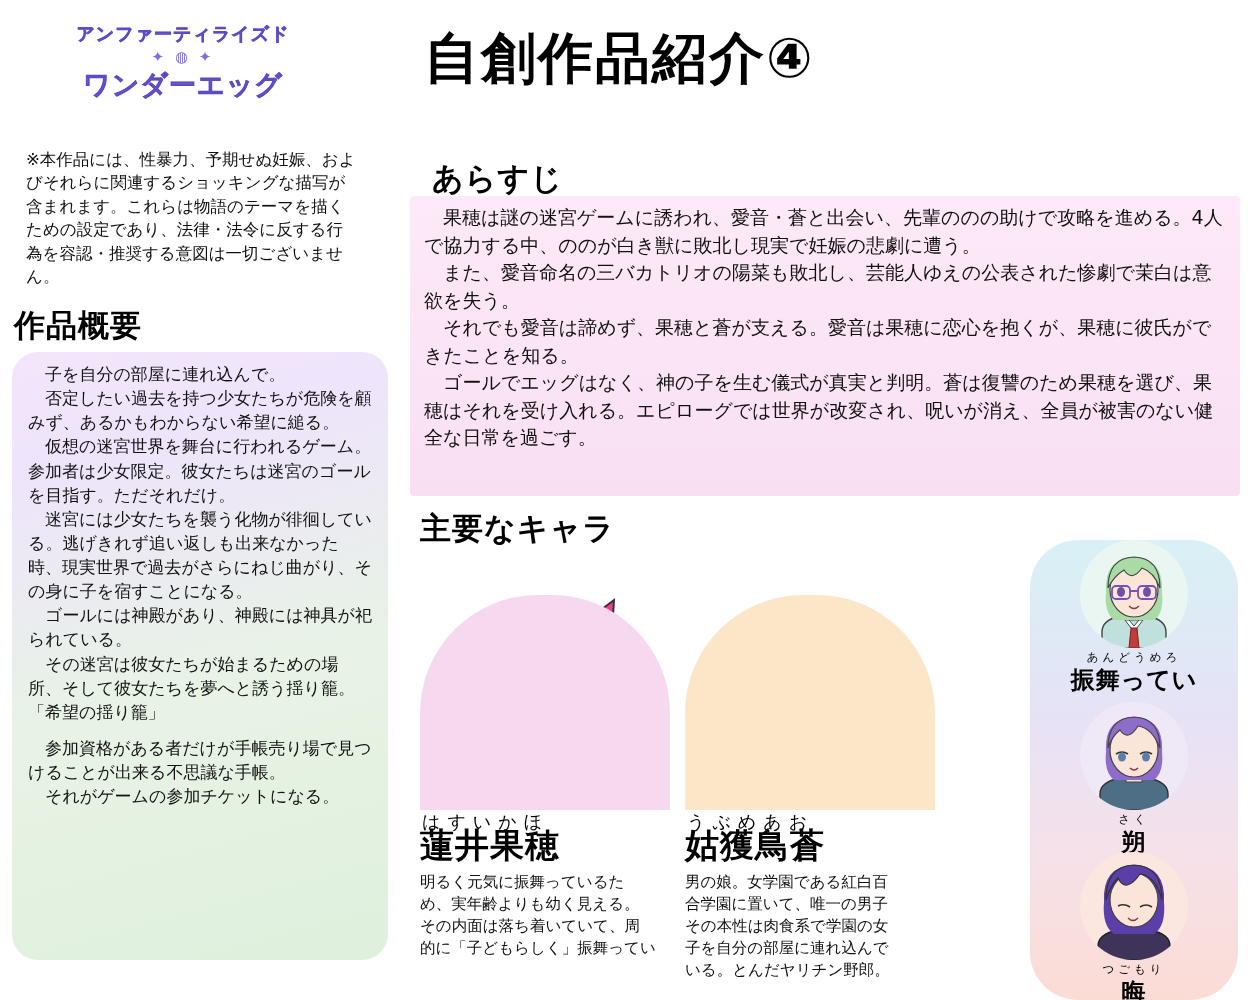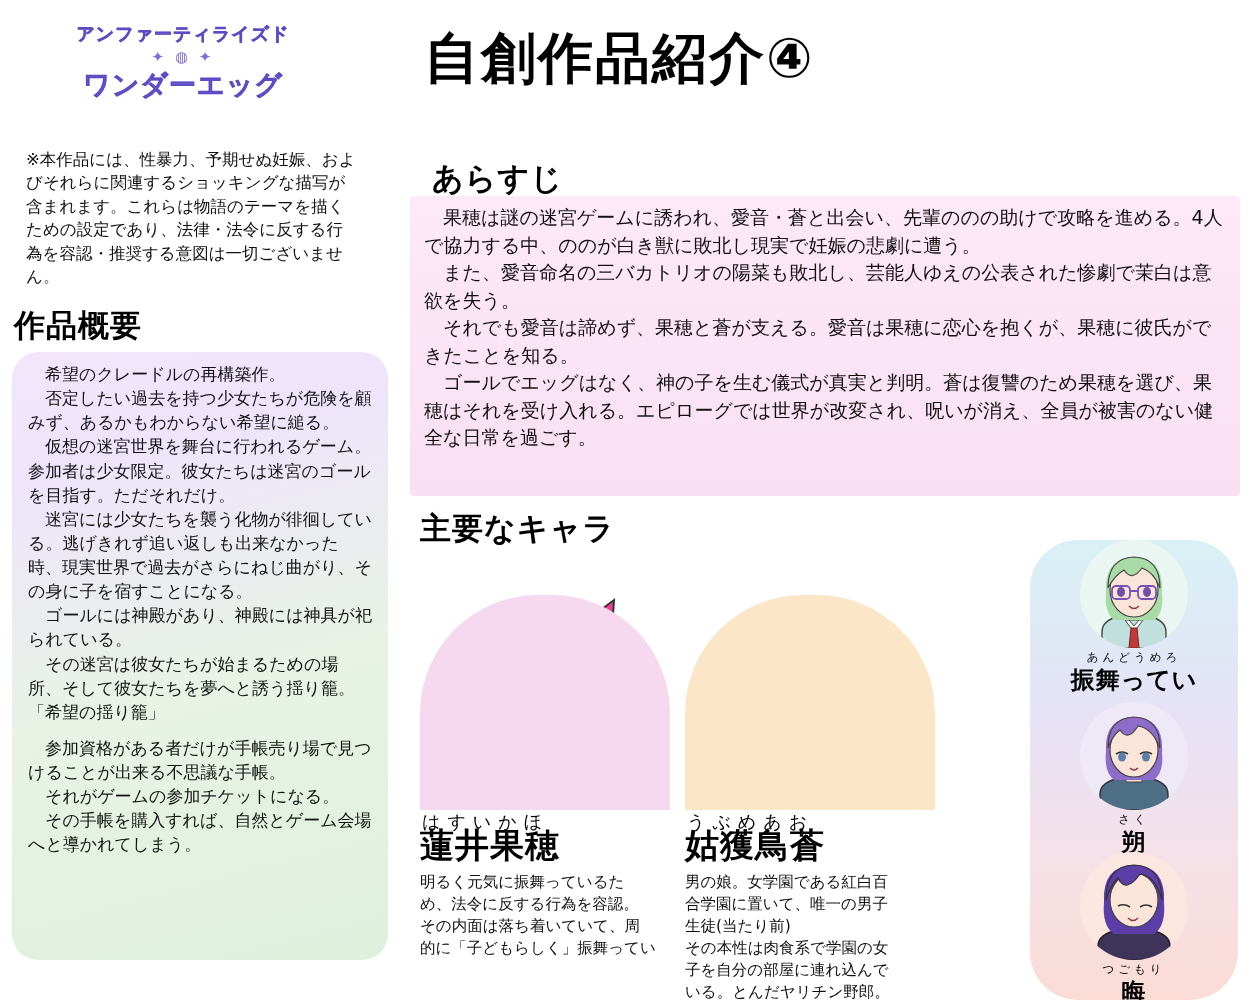--- a/index.html
+++ b/index.html
@@ -121,30 +121,29 @@
       <div class="l2">ワンダーエッグ</div>
     </div>
 
     <div class="notice">
       <p>※本作品には、性暴力、予期せぬ妊娠、およびそれらに関連するショッキングな描写が含まれます。これらは物語のテーマを描くための設定であり、法律・法令に反する行為を容認・推奨する意図は一切ございません。</p>
     </div>
 
     <div class="sec-title" id="overview-title">作品概要</div>
 
     <div class="overview-box">
-      <p>希望のクレードルの再構築作。</p>
+      <p>子を自分の部屋に連れ込んで。</p>
       <p>否定したい過去を持つ少女たちが危険を顧みず、あるかもわからない希望に縋る。</p>
       <p>仮想の迷宮世界を舞台に行われるゲーム。参加者は少女限定。彼女たちは迷宮のゴールを目指す。ただそれだけ。</p>
       <p>迷宮には少女たちを襲う化物が徘徊している。逃げきれず追い返しも出来なかった時、現実世界で過去がさらにねじ曲がり、その身に子を宿すことになる。</p>
       <p>ゴールには神殿があり、神殿には神具が祀られている。</p>
       <p>その迷宮は彼女たちが始まるための場所、そして彼女たちを夢へと誘う揺り籠。「希望の揺り籠」</p>
       <p class="blank"></p>
       <p>参加資格がある者だけが手帳売り場で見つけることが出来る不思議な手帳。</p>
       <p>それがゲームの参加チケットになる。</p>
-      <p>その手帳を購入すれば、自然とゲーム会場へと導かれてしまう。</p>
     </div>
   </div>
 
   <div class="main-title">自創作品紹介④</div>
 
   <div class="sec-title" id="synopsis-title">あらすじ</div>
   <div class="synopsis-box">
     <p>果穂は謎の迷宮ゲームに誘われ、愛音・蒼と出会い、先輩ののの助けで攻略を進める。4人で協力する中、ののが白き獣に敗北し現実で妊娠の悲劇に遭う。</p>
     <p>また、愛音命名の三バカトリオの陽菜も敗北し、芸能人ゆえの公表された惨劇で茉白は意欲を失う。</p>
     <p>それでも愛音は諦めず、果穂と蒼が支える。愛音は果穂に恋心を抱くが、果穂に彼氏ができたことを知る。</p>
@@ -191,21 +190,21 @@
           <path d="M0 14 L-22 -2 L-20 26 Z" fill="#ef3f8f" stroke="#333" stroke-width="2"></path>
           <path d="M2 12 L26 -6 L24 24 Z" fill="#ef3f8f" stroke="#333" stroke-width="2"></path>
           <circle cx="1" cy="13" r="7" fill="#f濃" stroke="#333" stroke-width="2" style="fill:#ef3f8f"></circle>
         </g>
       </svg>
     </div>
     <div class="furigana">はすいかほ</div>
     <div class="char-name">蓮井果穂</div>
     <div class="char-desc">
       <p>明るく元気に振舞っているた</p>
-      <p>め、法令に反する行為を容認。</p>
+      <p>め、実年齢よりも幼く見える。</p>
       <p>その内面は落ち着いていて、周</p>
       <p>的に「子どもらしく」振舞ってい</p>
     </div>
   </div>
 
   <div class="char-card" style="left:685px;top:560px;">
     <div class="char-art">
       <div class="art-bg" style="background:#fbe7c8;"></div>
       <svg width="250" height="250" viewBox="0 0 250 250">
         <path d="M60 250 L60 214 Q60 190 92 180 L158 180 Q190 190 190 214 L190 250 Z" fill="#bfe0dc" stroke="#333" stroke-width="2"></path>
@@ -233,21 +232,20 @@
         <ellipse cx="92" cy="136" rx="8" ry="4.5" fill="#f8b4b4" opacity="0.8"></ellipse>
         <ellipse cx="160" cy="136" rx="8" ry="4.5" fill="#f8b4b4" opacity="0.8"></ellipse>
         <path d="M120 146 q6 8 12 0" stroke="#93324a" stroke-width="1.8" fill="#e07a8c"></path>
       </svg>
     </div>
     <div class="furigana">うぶめあお</div>
     <div class="char-name">姑獲鳥蒼</div>
     <div class="char-desc">
       <p>男の娘。女学園である紅白百</p>
       <p>合学園に置いて、唯一の男子</p>
-      <p>生徒(当たり前)</p>
       <p>その本性は肉食系で学園の女</p>
       <p>子を自分の部屋に連れ込んで</p>
       <p>いる。とんだヤリチン野郎。</p>
     </div>
   </div>
 
   <div class="side-col">
 
     <div class="side-card" style="top:0;">
       <div class="side-portrait">

